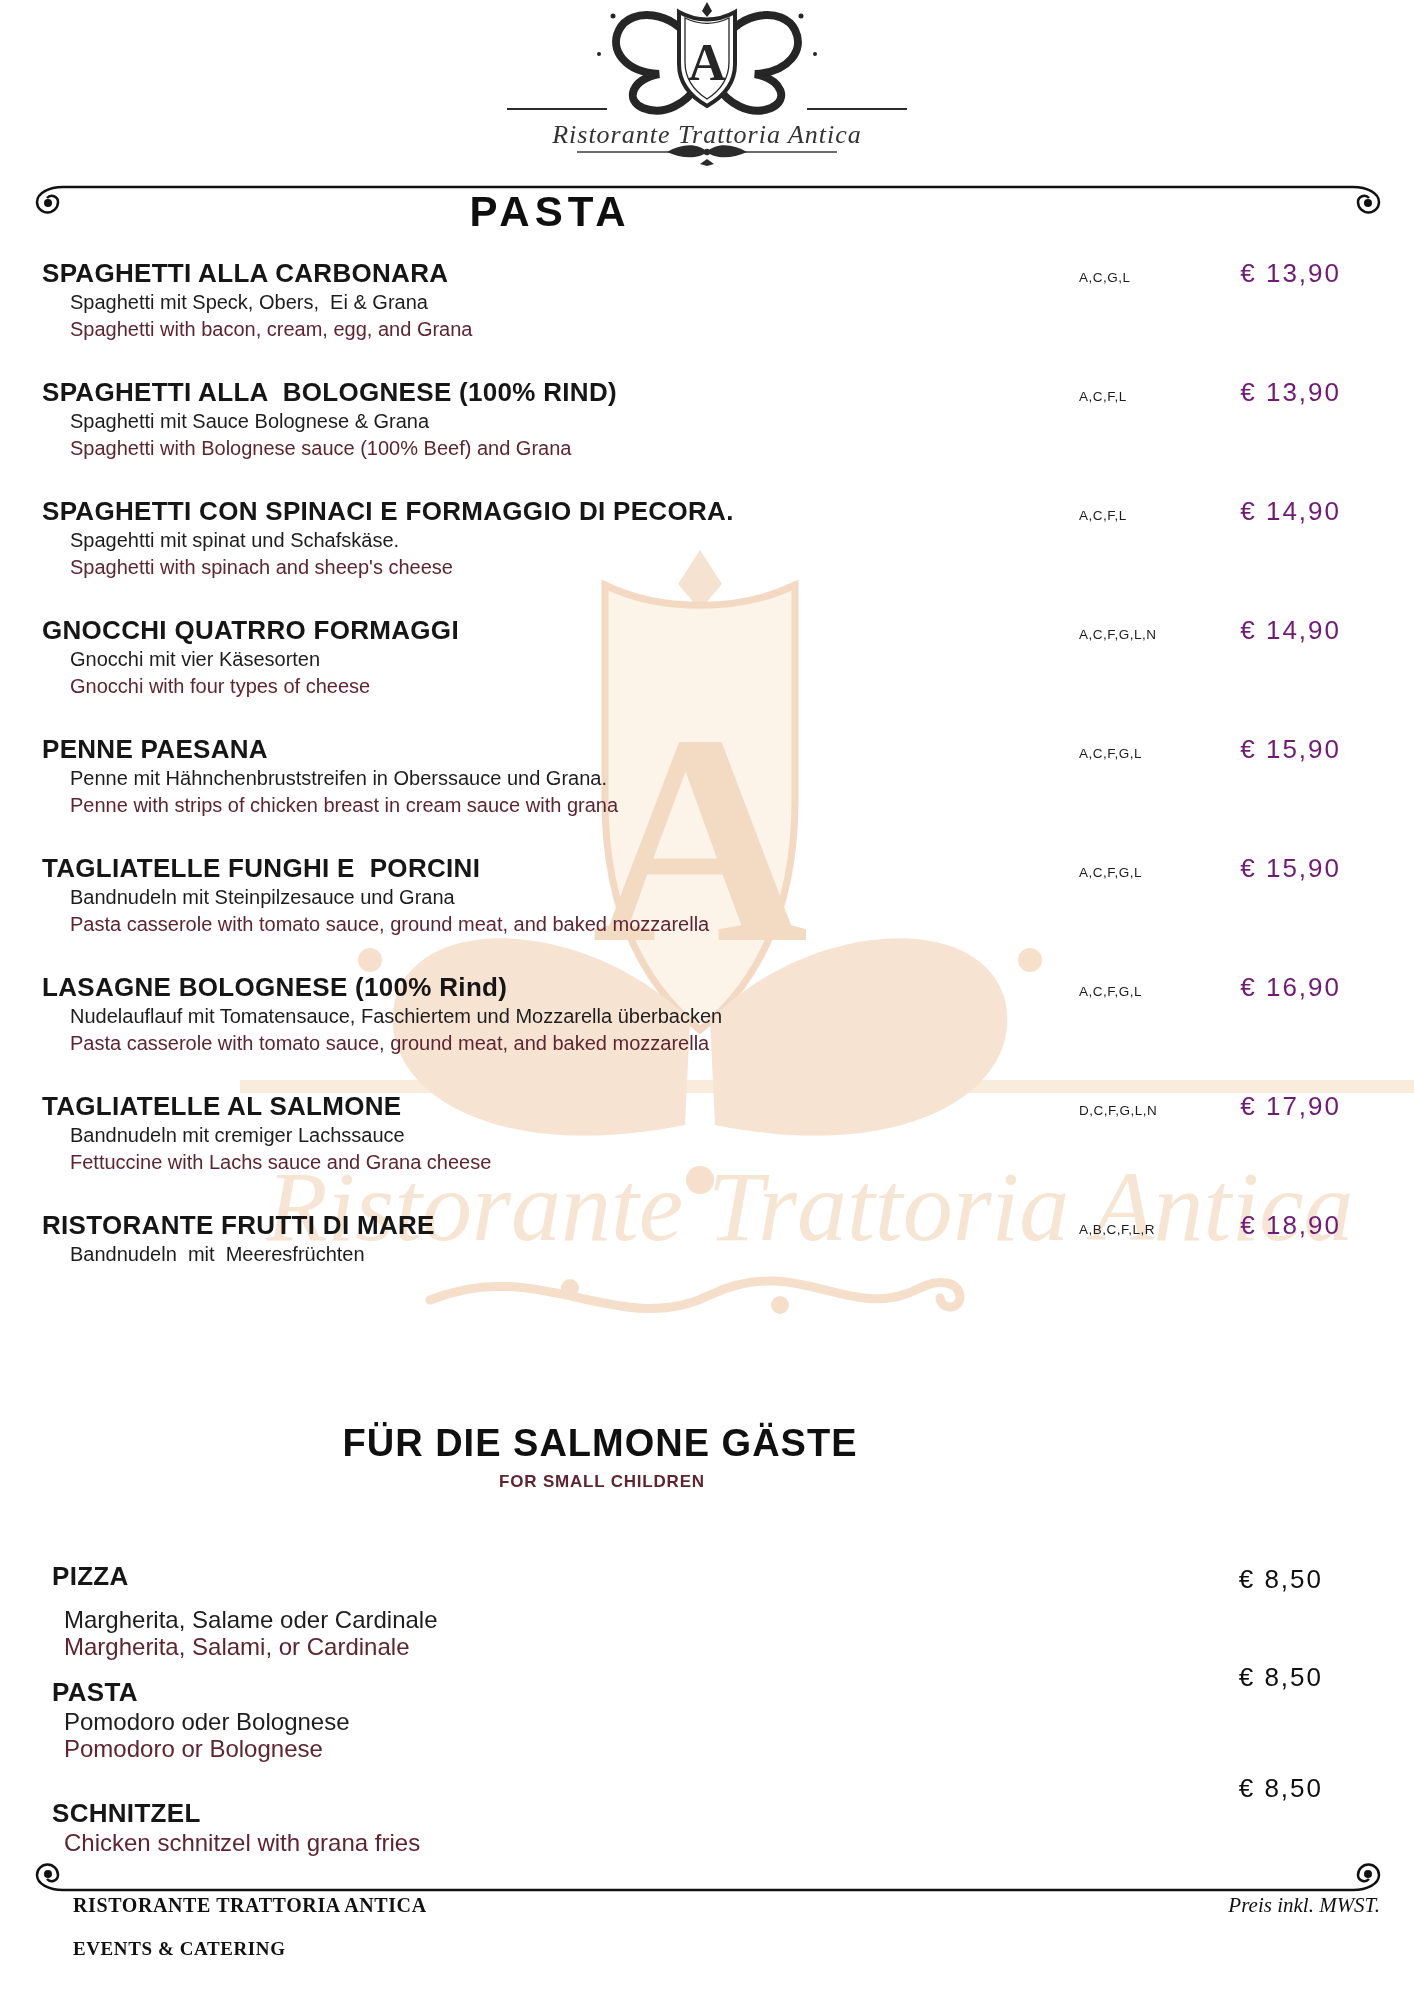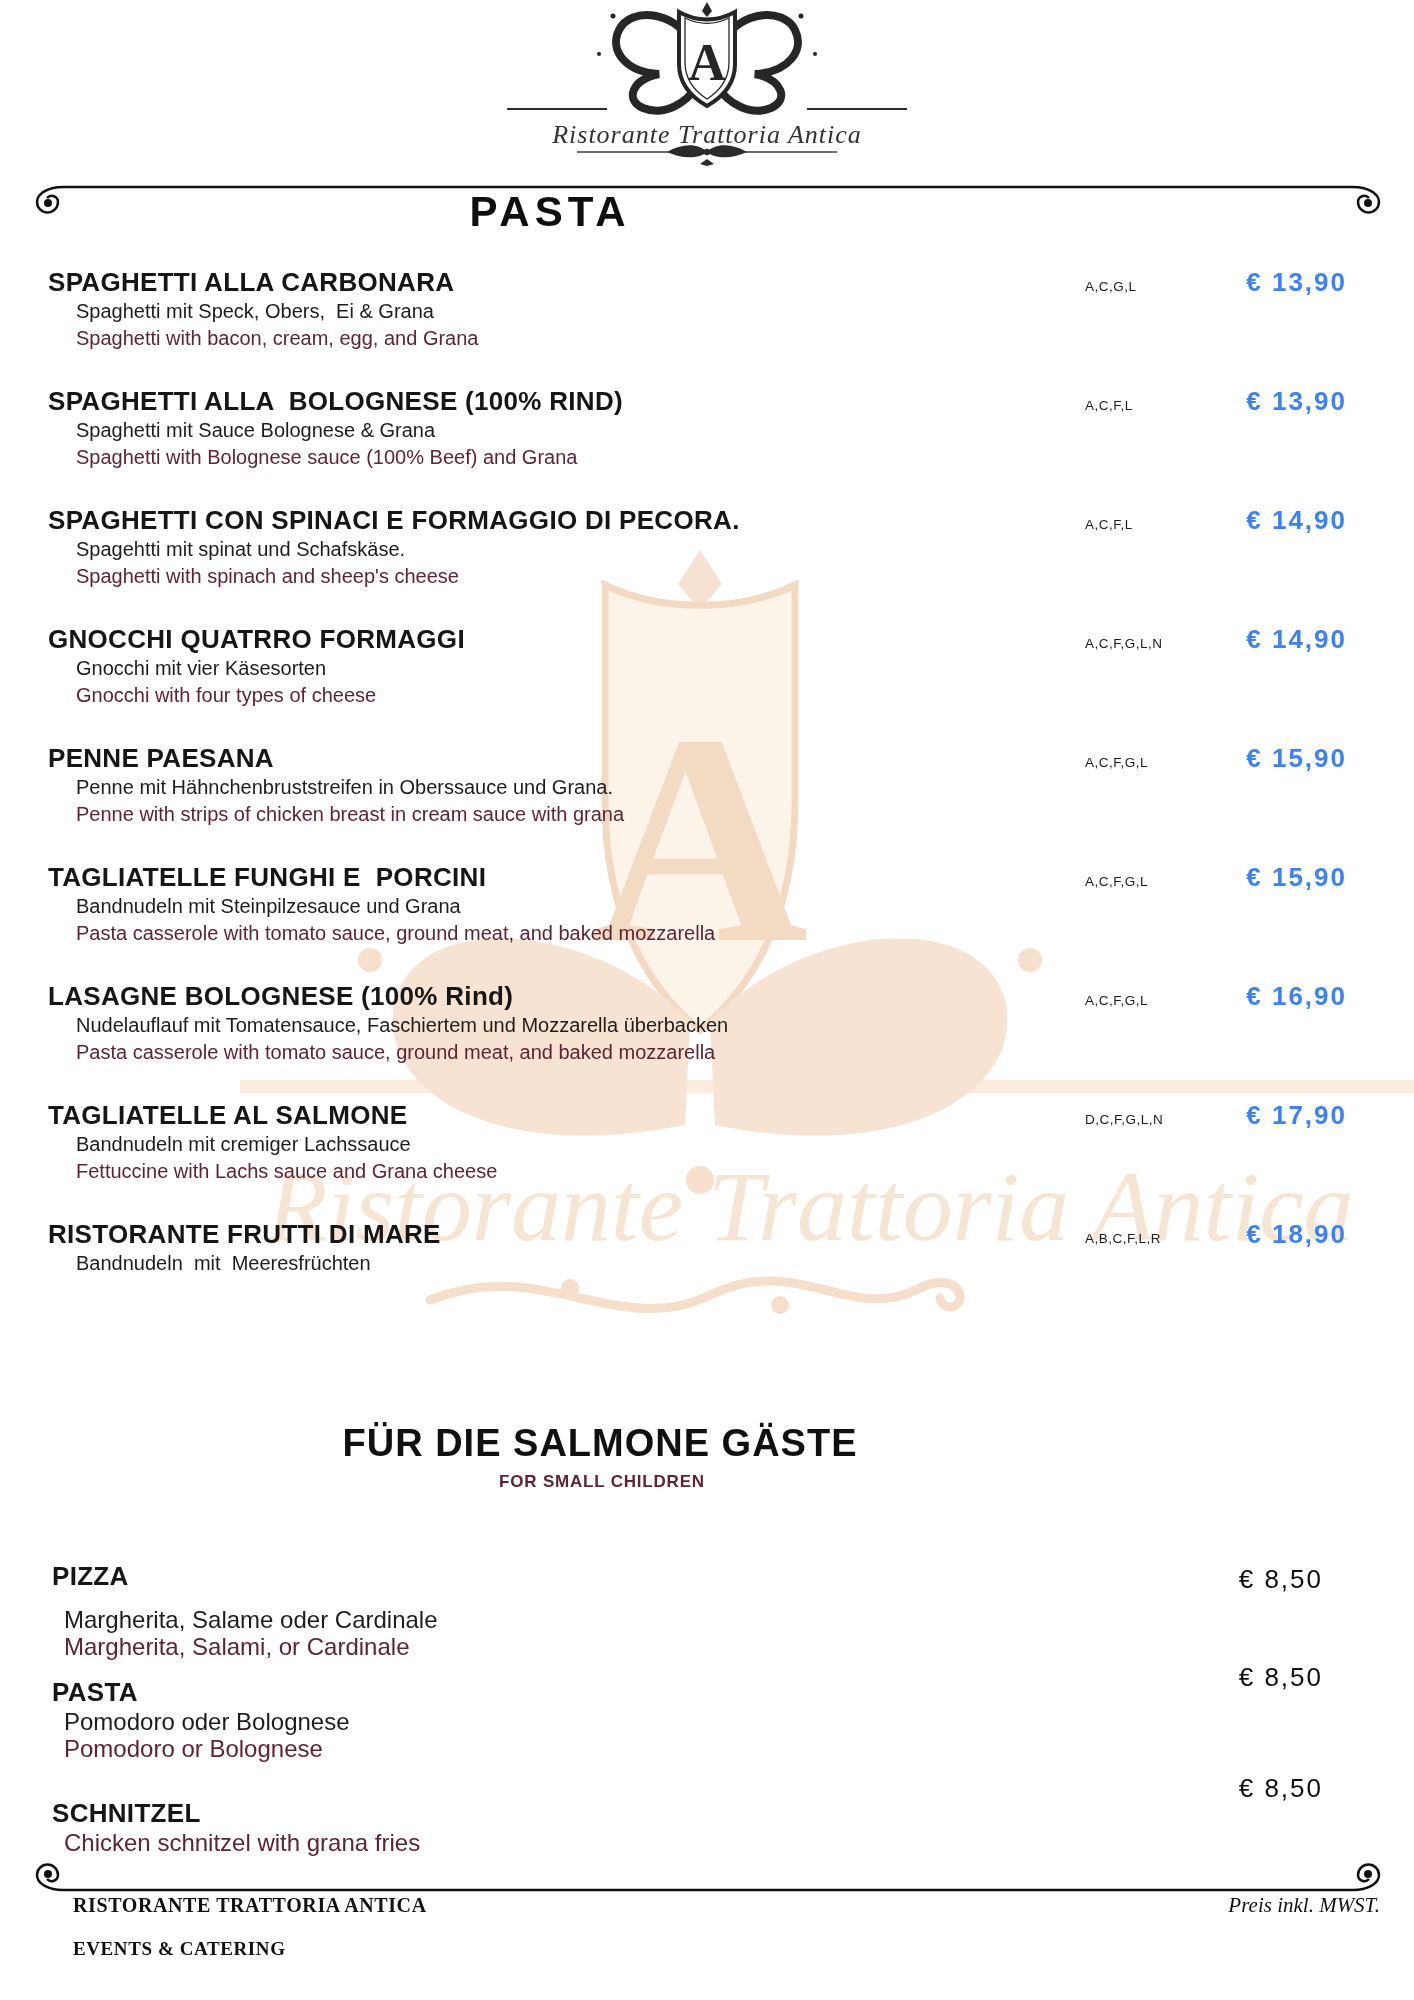--- a/index.html
+++ b/index.html
@@ -18,26 +18,26 @@
   .divider.bottom { top:1856px; }
 
   
   .watermark { position:absolute; left:240px; top:540px; z-index:0; pointer-events:none; }
 
   
   .pasta-title {
     position:absolute; left:550px; top:188px; transform:translateX(-50%);
     font-size:42px; font-weight:700; letter-spacing:5px; color:#0f0f0f; z-index:2;
   }
-  .items { position:absolute; left:48px; top:257px; width:1299px; z-index:2;margin-top:9px; }
+  .items { position:absolute; left:42px; top:257px; width:1299px; z-index:2; }
   .item { margin-bottom:33px; }
   .item-row { display:grid; grid-template-columns:1fr 155px 107px; align-items:baseline; }
   .item-name { font-size:26px; font-weight:700; color:#161616; letter-spacing:0.3px; line-height:32px; }
   .item-allergens { font-size:13.5px; color:#1c1c1c; letter-spacing:0.5px; }
-  .item-price { font-size:26px; color:#3b82f6; letter-spacing:2px; text-align:right; white-space:nowrap;font-weight:bold; }
+  .item-price { font-size:26px; color:#701a75; letter-spacing:2px; text-align:right; white-space:nowrap; }
   .item-de, .item-en { font-size:20px; line-height:27px; padding-left:28px; }
   .item-de { color:#1d1d1d; }
   .item-en { color:#5e2433; }
 
   
   .kids-title {
     position:absolute; left:600px; top:1422px; transform:translateX(-50%);
     font-size:38px; font-weight:800; letter-spacing:1px; color:#101010; white-space:nowrap; z-index:2;
   }
   .kids-sub {

